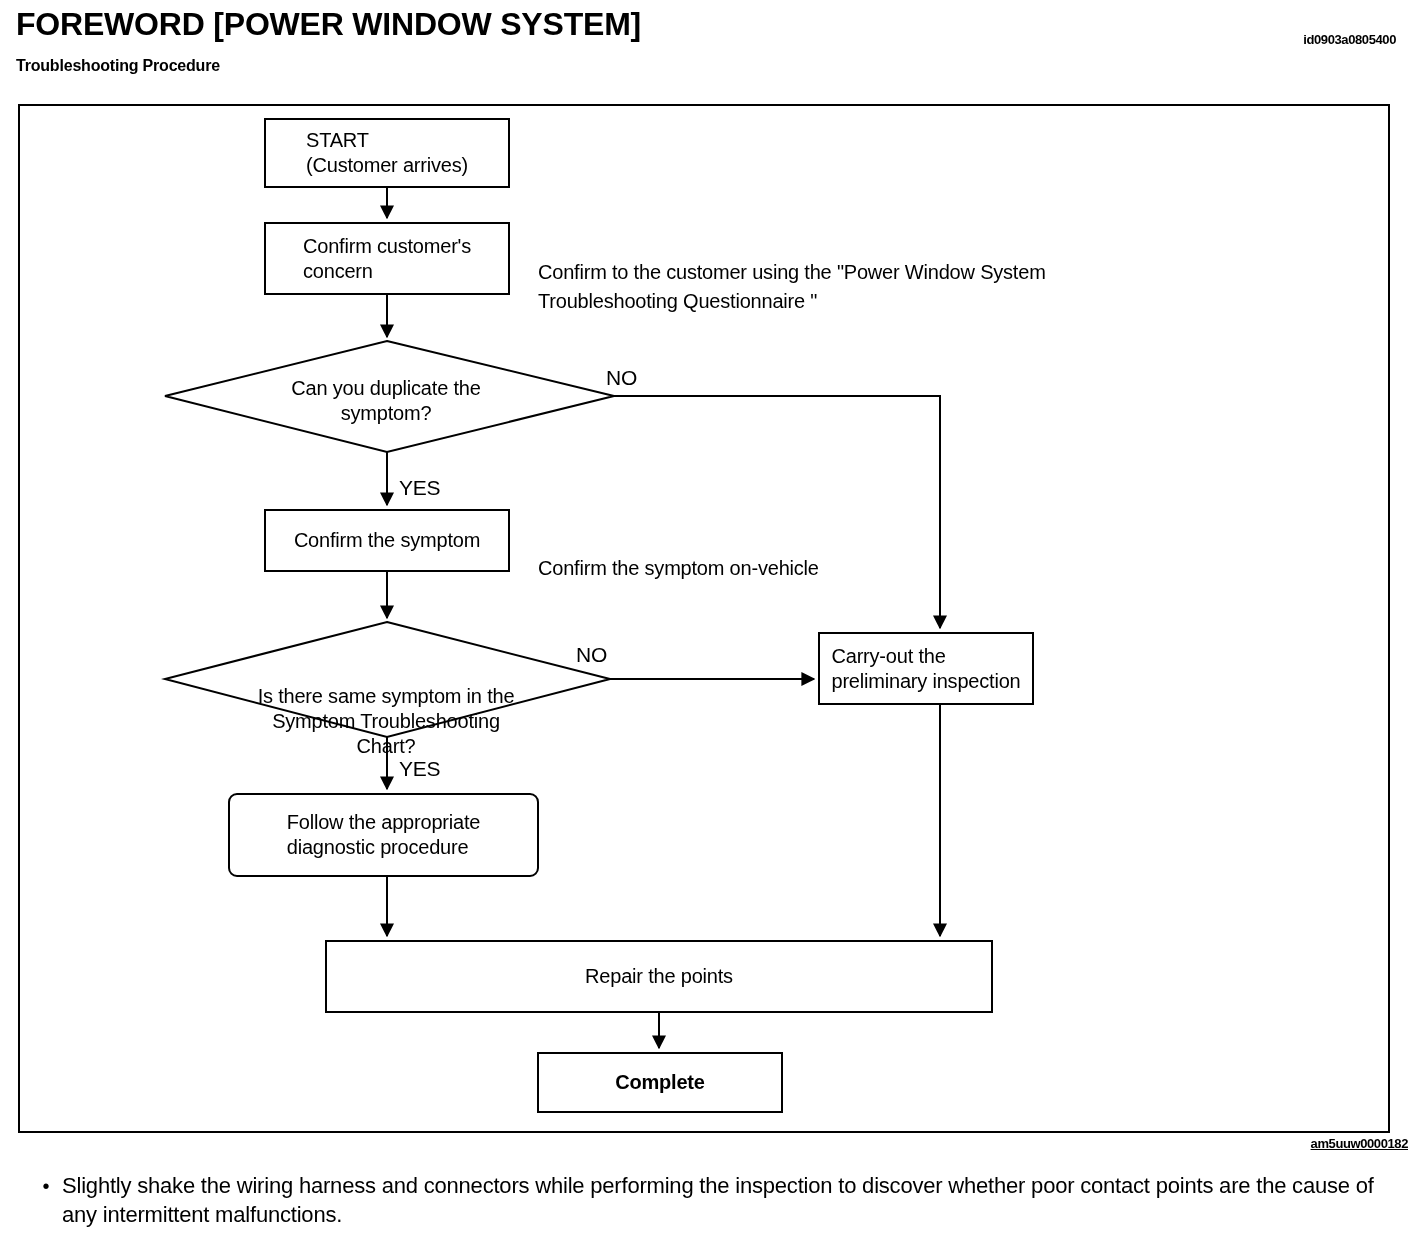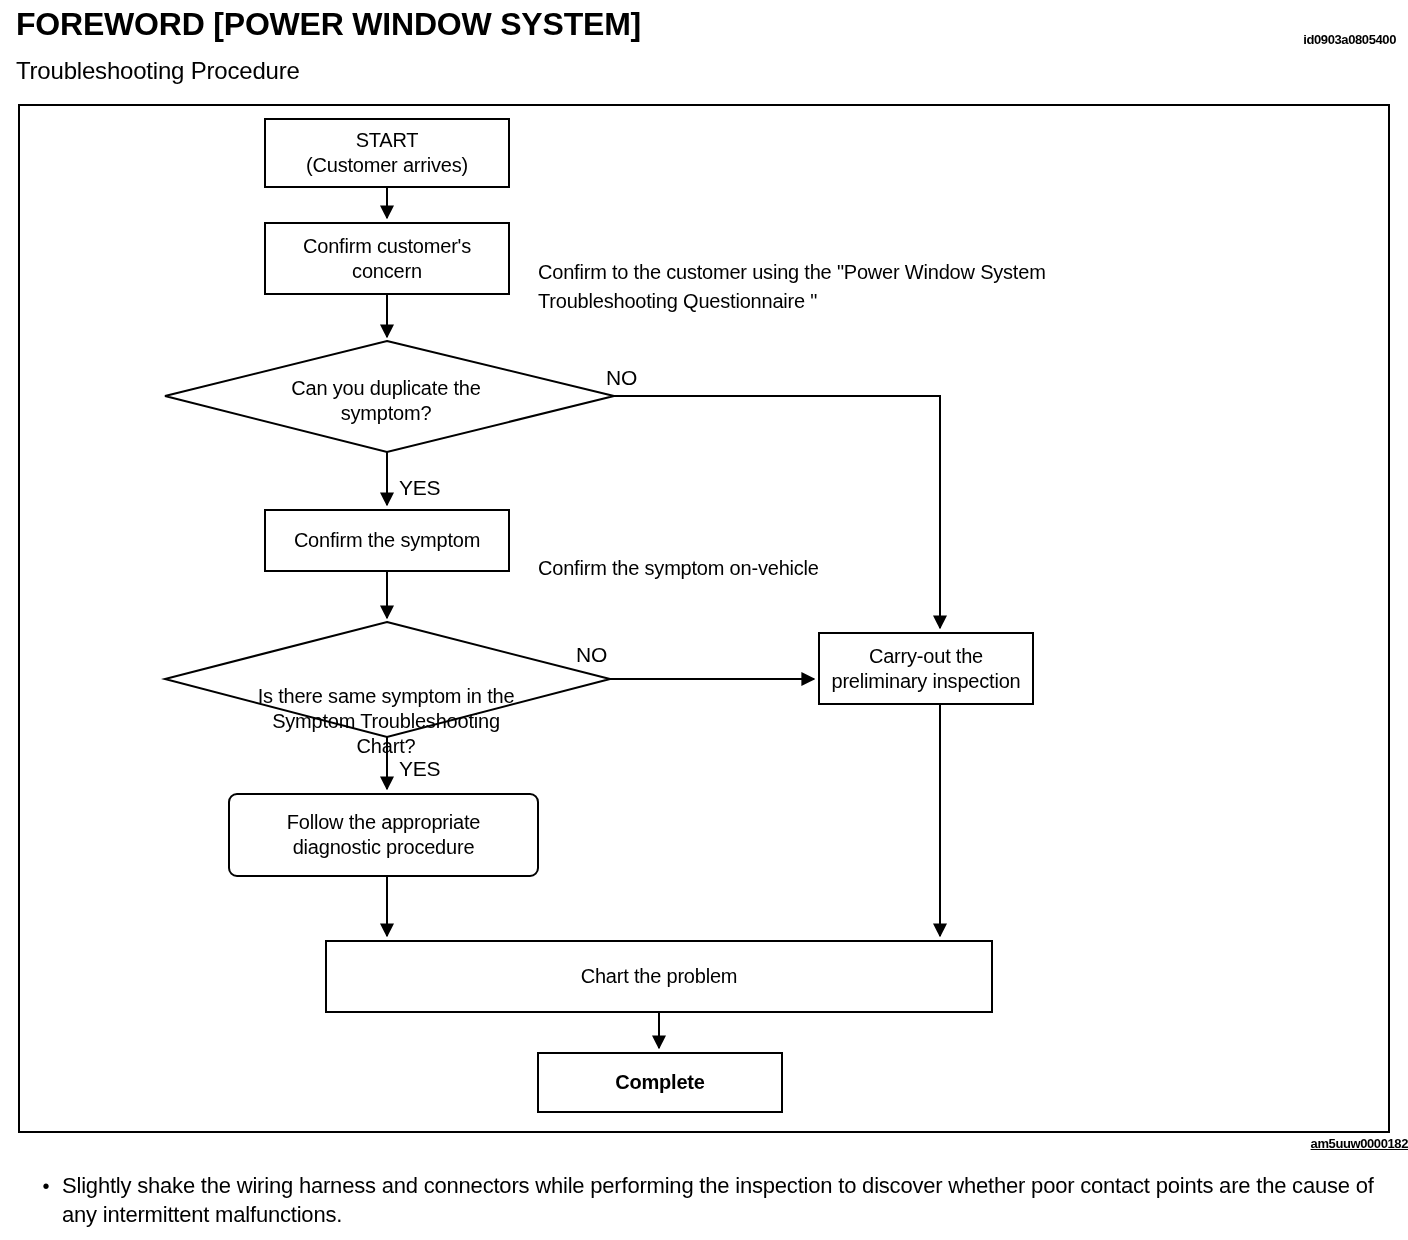--- a/index.html
+++ b/index.html
@@ -24,22 +24,22 @@
     top: 6px;
     font-size: 32px;
     font-weight: bold;
     letter-spacing: -0.2px;
     white-space: nowrap;
   }
   #section-title {
     position: absolute;
     left: 16px;
     top: 57px;
-    font-size: 24px;
-    font-weight: normal;
+    font-size: 16px;
+    font-weight: bold;
     letter-spacing: -0.2px;
     white-space: nowrap;
   }
   #doc-id-top {
     position: absolute;
     right: 12px;
     top: 32px;
     font-size: 13px;
     font-weight: bold;
     letter-spacing: -0.4px;
@@ -81,21 +81,20 @@
 
   
   .flow-box {
     position: absolute;
     border: 2px solid #000;
     box-sizing: border-box;
     background: #fff;
     display: flex;
     align-items: center;
     justify-content: center;
-    text-align: center;
     font-size: 20px;
     line-height: 1.25;
     letter-spacing: -0.2px;
     z-index: 3;
   }
   .flow-box .line2 { display: block; }
 
   #box-start          { left: 264px; top: 118px;  width: 246px; height: 70px;  }
   #box-confirm-concern{ left: 264px; top: 222px;  width: 246px; height: 73px;  }
   #box-confirm-symptom{ left: 264px; top: 509px;  width: 246px; height: 63px;  }
@@ -233,21 +232,21 @@
 
 <div class="flow-box" id="box-follow-proc">
   <div>
     <span>Follow the appropriate</span>
     <span class="line2">diagnostic procedure</span>
   </div>
 </div>
 
 <div class="flow-box" id="box-repair">
   <div>
-    <span>Chart the problem</span>
+    <span>Repair the points</span>
   </div>
 </div>
 
 <div class="flow-box" id="box-complete">
   <div>
     <span>Complete</span>
   </div>
 </div>
 
 <div class="diamond-label" id="diamond1-label">

